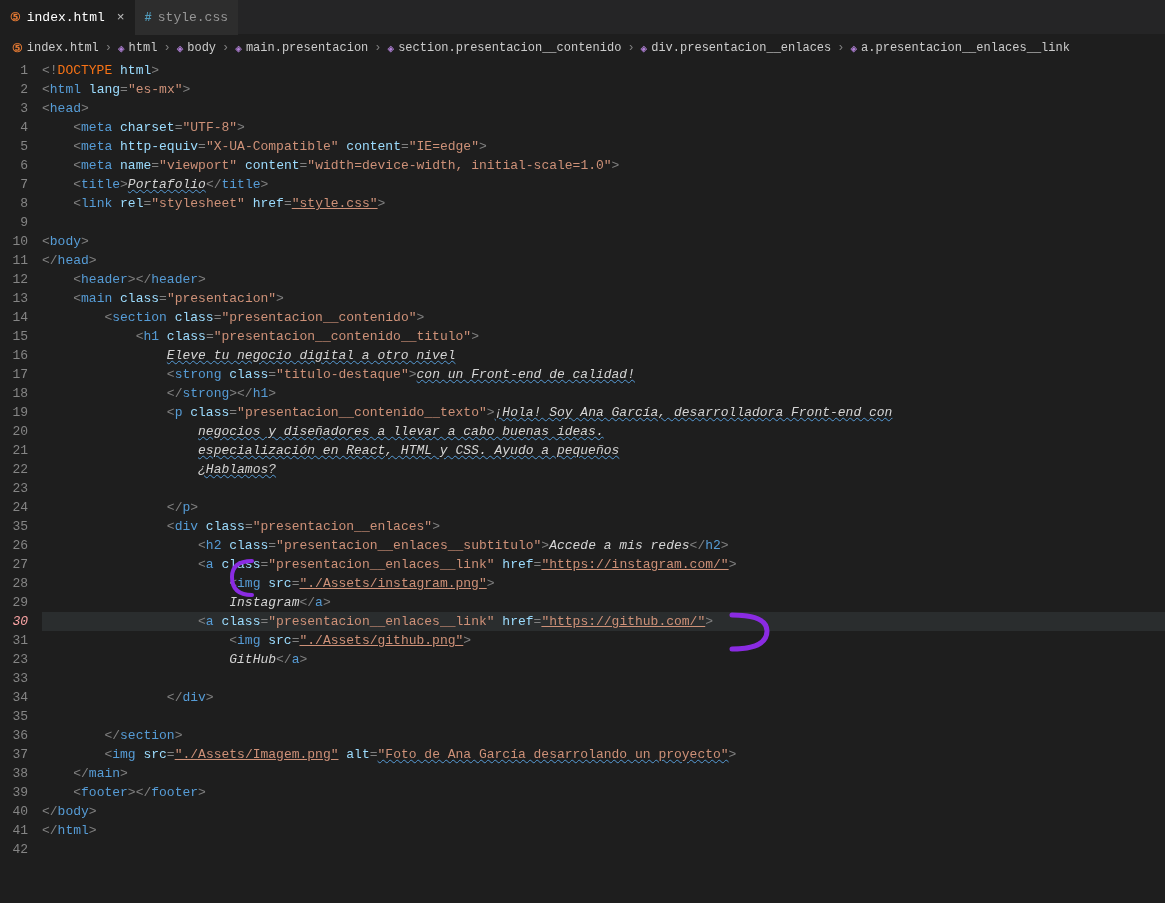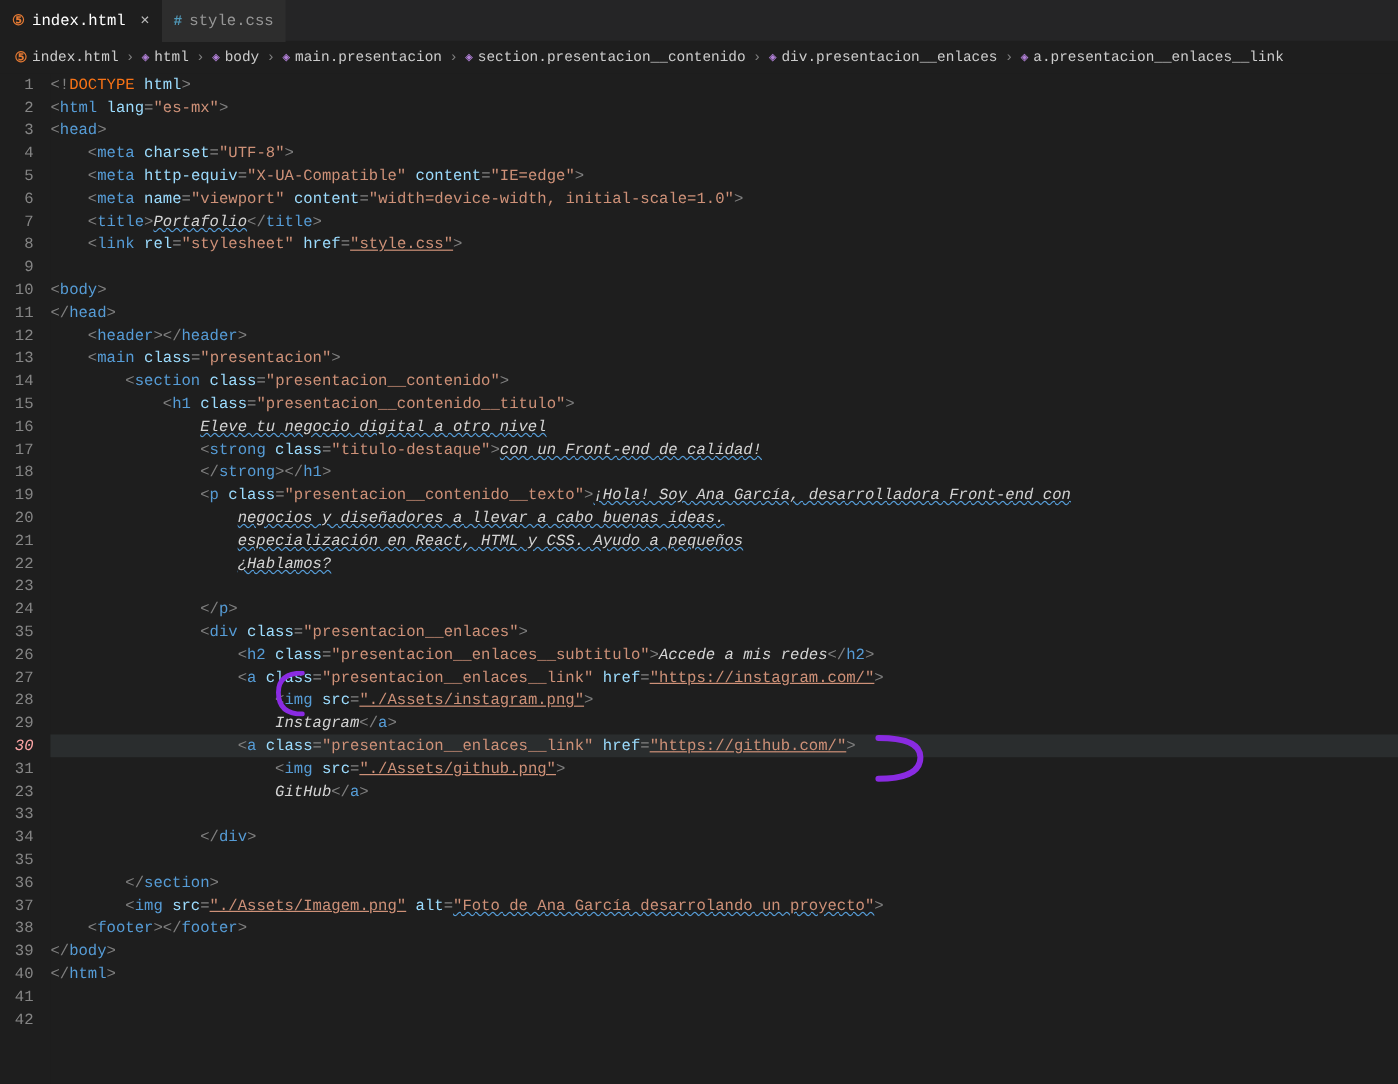--- a/index.html
+++ b/index.html
@@ -246,20 +246,21 @@
     <div class="line">                        <span class="p-punc">&lt;</span><span class="p-tag">img</span> <span class="p-attr">src</span><span class="p-punc">=</span><span class="p-str underline">"./Assets/instagram.png"</span><span class="p-punc">&gt;</span></div>
     <div class="line">                        <span class="p-text">Instagram</span><span class="p-punc">&lt;/</span><span class="p-tag">a</span><span class="p-punc">&gt;</span></div>
     <div class="line hl">                    <span class="p-punc">&lt;</span><span class="p-tag">a</span> <span class="p-attr">class</span><span class="p-punc">=</span><span class="p-str">"presentacion__enlaces__link"</span> <span class="p-attr">href</span><span class="p-punc">=</span><span class="p-str underline">"https://github.com/"</span><span class="p-punc">&gt;</span></div>
     <div class="line">                        <span class="p-punc">&lt;</span><span class="p-tag">img</span> <span class="p-attr">src</span><span class="p-punc">=</span><span class="p-str underline">"./Assets/github.png"</span><span class="p-punc">&gt;</span></div>
     <div class="line">                        <span class="p-text">GitHub</span><span class="p-punc">&lt;/</span><span class="p-tag">a</span><span class="p-punc">&gt;</span></div>
     <div class="line"></div>
     <div class="line">                <span class="p-punc">&lt;/</span><span class="p-tag">div</span><span class="p-punc">&gt;</span></div>
     <div class="line"></div>
     <div class="line">        <span class="p-punc">&lt;/</span><span class="p-tag">section</span><span class="p-punc">&gt;</span></div>
     <div class="line">        <span class="p-punc">&lt;</span><span class="p-tag">img</span> <span class="p-attr">src</span><span class="p-punc">=</span><span class="p-str underline">"./Assets/Imagem.png"</span> <span class="p-attr">alt</span><span class="p-punc">=</span><span class="p-str wavy">"Foto de Ana García desarrolando un proyecto"</span><span class="p-punc">&gt;</span></div>
+    <div class="line">    <span class="p-punc">&lt;/</span><span class="p-tag">main</span><span class="p-punc">&gt;</span></div>
     <div class="line">    <span class="p-punc">&lt;</span><span class="p-tag">footer</span><span class="p-punc">&gt;&lt;/</span><span class="p-tag">footer</span><span class="p-punc">&gt;</span></div>
     <div class="line"><span class="p-punc">&lt;/</span><span class="p-tag">body</span><span class="p-punc">&gt;</span></div>
     <div class="line"><span class="p-punc">&lt;/</span><span class="p-tag">html</span><span class="p-punc">&gt;</span></div>
     <div class="line"></div>
 
     <svg class="annotation curve1" viewBox="0 0 30 38">
       <path d="M 25 2 Q 5 2 5 18 Q 5 36 25 36" stroke="#8a2be2" stroke-width="4" fill="none" stroke-linecap="round"></path>
     </svg>
     <svg class="annotation curve2" viewBox="0 0 46 42">
       <path d="M 5 4 Q 40 4 40 20 Q 40 38 5 38" stroke="#8a2be2" stroke-width="5" fill="none" stroke-linecap="round"></path>

